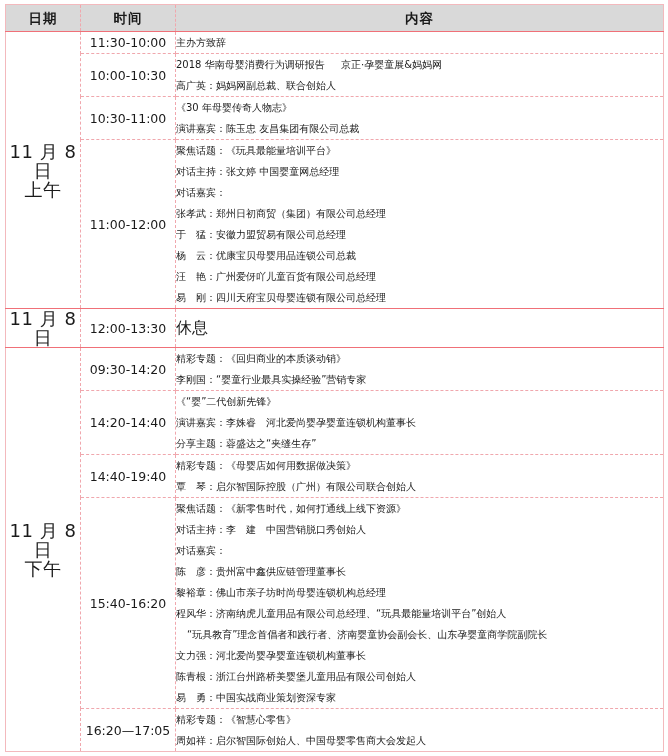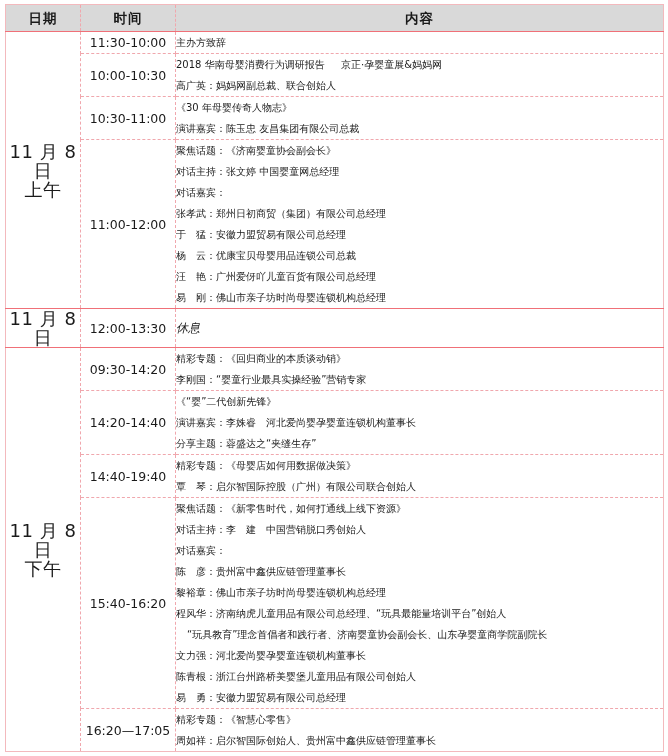--- a/index.html
+++ b/index.html
@@ -77,23 +77,22 @@
   }
   .cell-body .line {
     white-space: pre;
     display: block;
   }
   .cell-body .line.indent {
     padding-left: 11px;
   }
   .rest-body {
     padding: 3px 0 3px 8px;
-    font-size: 12px;
+    font-size: 16px;
     line-height: 20px;
-    font-style: italic;
   }
   .dateline { display: block; }
 </style>
 </head>
 <body>
 
 <div id="sheet">
   <table class="schedule">
     <colgroup>
       <col class="c-date">
@@ -128,28 +127,28 @@
         <tr>
           <td class="cell-time">10:30-11:00</td>
           <td class="cell-body">
             <span class="line">《30 年母婴传奇人物志》</span>
             <span class="line">演讲嘉宾：陈玉忠 友昌集团有限公司总裁</span>
           </td>
         </tr>
         <tr>
           <td class="cell-time">11:00-12:00</td>
           <td class="cell-body">
-            <span class="line">聚焦话题：《济南婴童协会副会长》</span>
+            <span class="line">聚焦话题：《玩具最能量培训平台》</span>
             <span class="line">对话主持：张文婷 中国婴童网总经理</span>
             <span class="line">对话嘉宾：</span>
             <span class="line">张孝武：郑州日初商贸（集团）有限公司总经理</span>
             <span class="line">于　猛：安徽力盟贸易有限公司总经理</span>
             <span class="line">杨　云：优康宝贝母婴用品连锁公司总裁</span>
             <span class="line">汪　艳：广州爱伢吖儿童百货有限公司总经理</span>
-            <span class="line">易　刚：佛山市亲子坊时尚母婴连锁机构总经理</span>
+            <span class="line">易　刚：四川天府宝贝母婴连锁有限公司总经理</span>
           </td>
         </tr>
         <tr class="section-top">
           <td class="cell-date" rowspan="1">
             <span class="dateline">11 月 8 日</span>
           </td>
           <td class="cell-time">12:00-13:30</td>
           <td class="rest-body"><span class="line">休息</span></td>
         </tr>
         <tr class="section-top">
@@ -183,25 +182,25 @@
           <td class="cell-body">
             <span class="line">聚焦话题：《新零售时代，如何打通线上线下资源》</span>
             <span class="line">对话主持：李　建　中国营销脱口秀创始人</span>
             <span class="line">对话嘉宾：</span>
             <span class="line">陈　彦：贵州富中鑫供应链管理董事长</span>
             <span class="line">黎裕章：佛山市亲子坊时尚母婴连锁机构总经理</span>
             <span class="line">程风华：济南纳虎儿童用品有限公司总经理、“玩具最能量培训平台”创始人</span>
             <span class="line indent">“玩具教育”理念首倡者和践行者、济南婴童协会副会长、山东孕婴童商学院副院长</span>
             <span class="line">文力强：河北爱尚婴孕婴童连锁机构董事长</span>
             <span class="line">陈青根：浙江台州路桥美婴堡儿童用品有限公司创始人</span>
-            <span class="line">易　勇：安徽力盟贸易有限公司总经理</span>
+            <span class="line">易　勇：中国实战商业策划资深专家</span>
           </td>
         </tr>
         <tr>
           <td class="cell-time">16:20—17:05</td>
           <td class="cell-body">
             <span class="line">精彩专题：《智慧心零售》</span>
-            <span class="line">周如祥：启尔智国际创始人、贵州富中鑫供应链管理董事长</span>
+            <span class="line">周如祥：启尔智国际创始人、中国母婴零售商大会发起人</span>
           </td>
         </tr>
       </tbody>
   </table>
 </div>
 
 </body></html>

